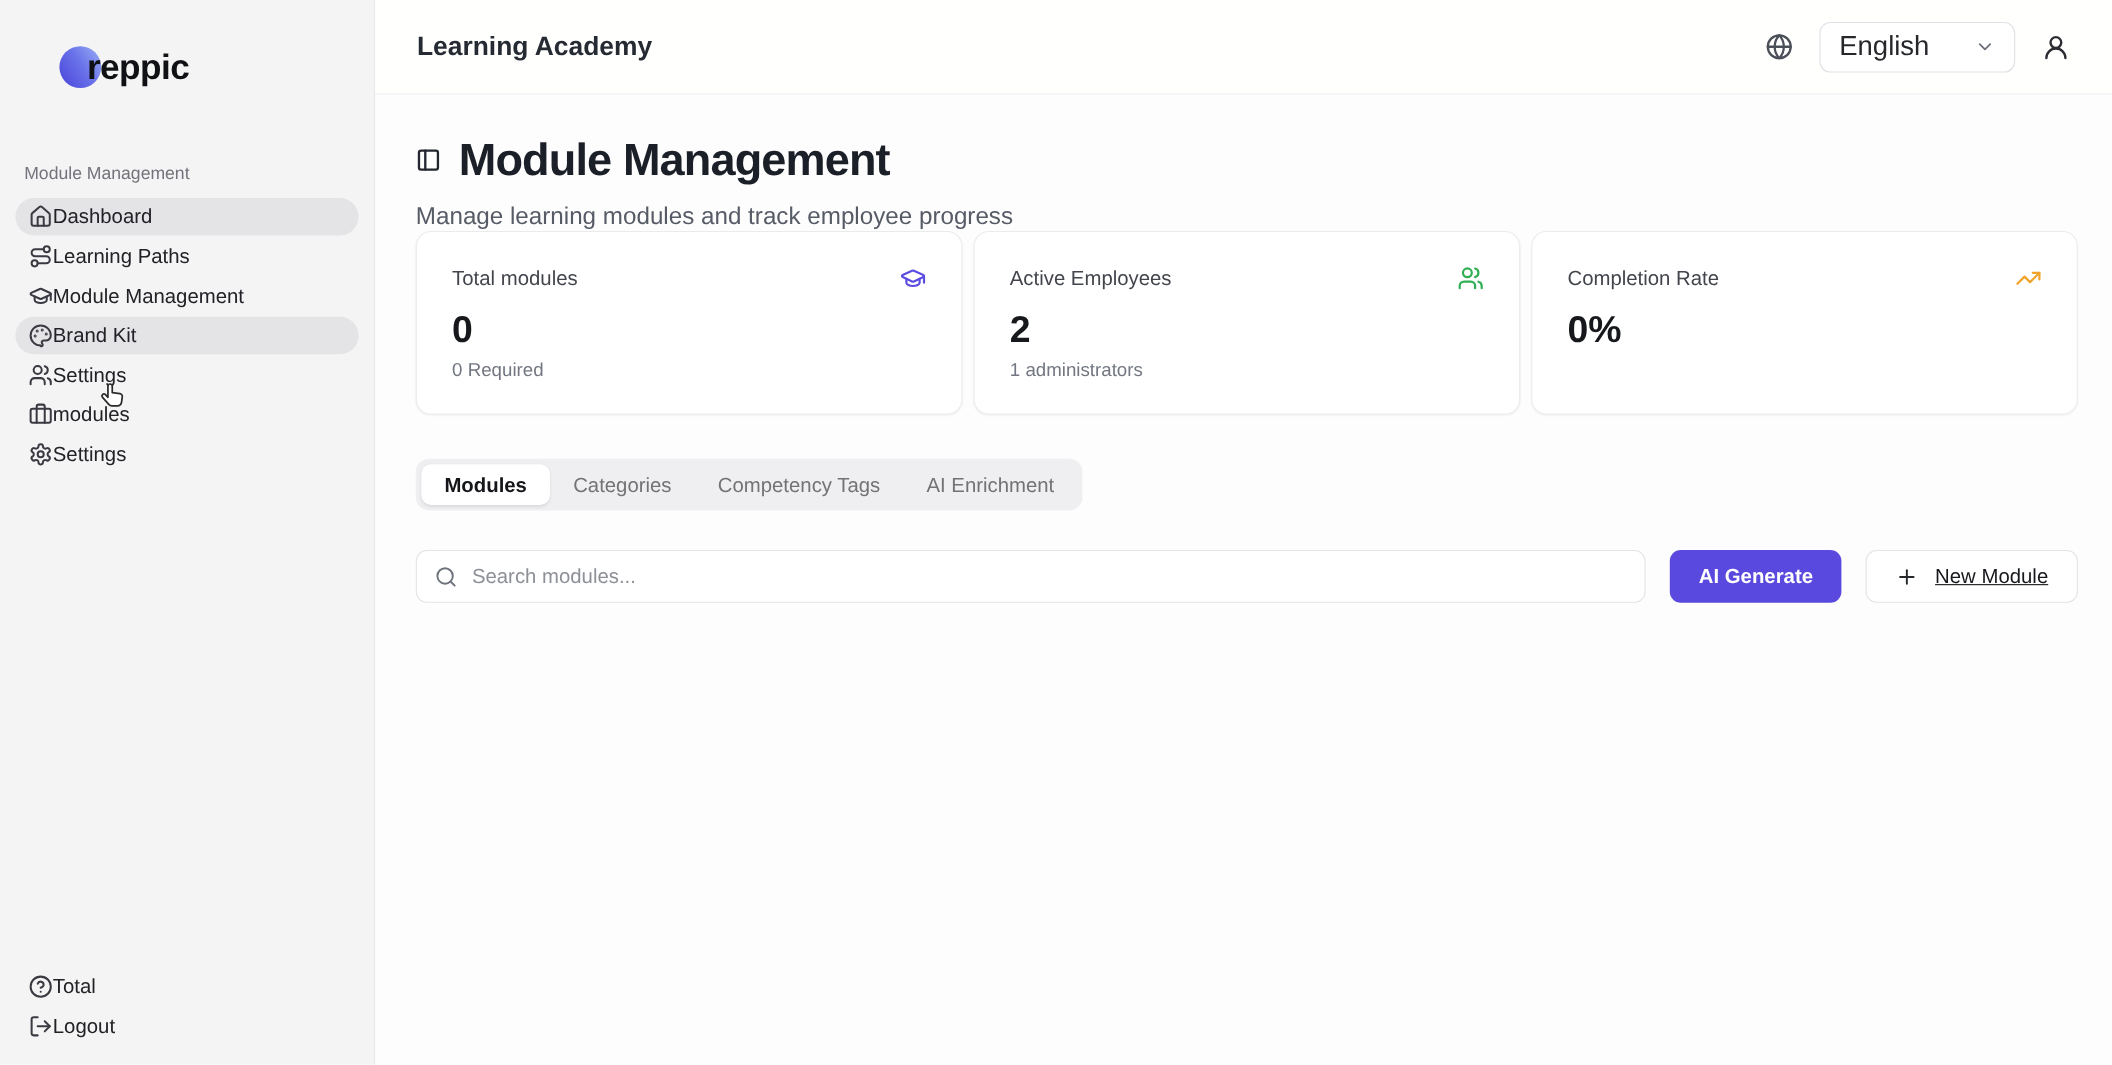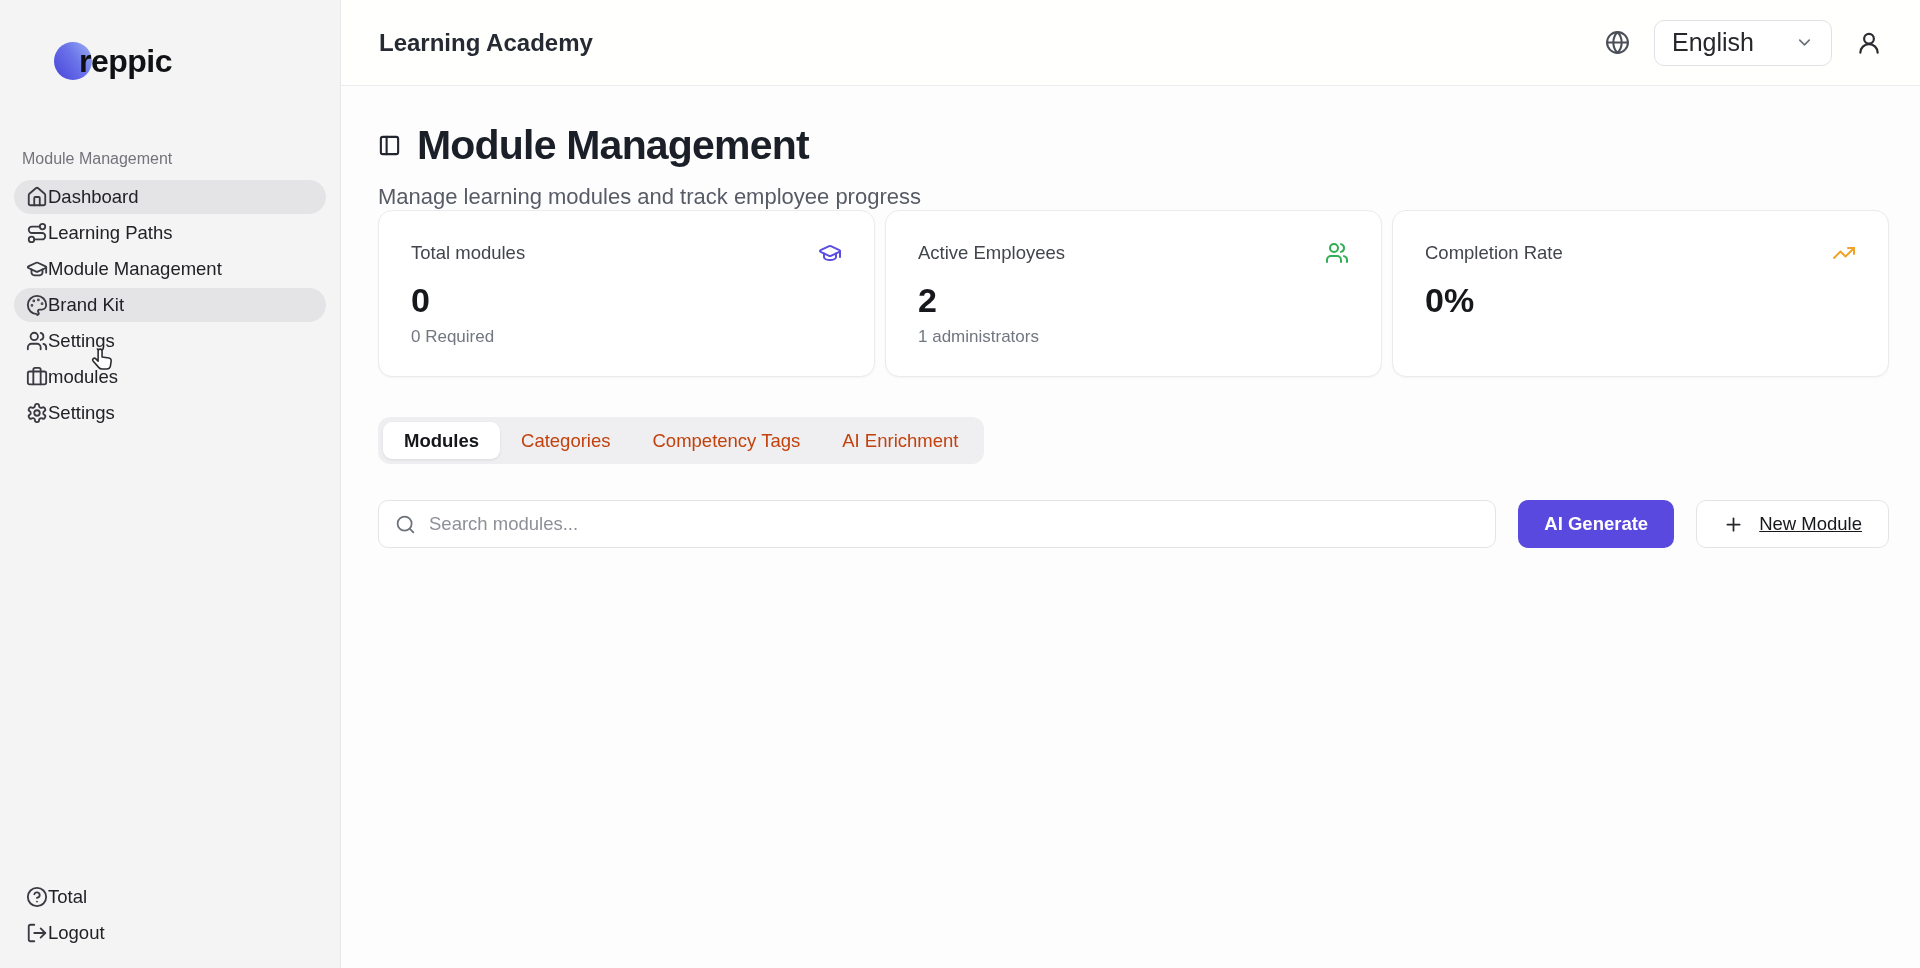--- a/index.html
+++ b/index.html
@@ -113,21 +113,21 @@
   .tabs {
     margin-top: 40px;
     display: inline-flex; align-items: center;
     background: #efeff2; border-radius: 12px;
     padding: 5px;
   }
   .tab {
     height: 37px; padding: 0 21px;
     display: flex; align-items: center;
     border-radius: 9px;
-    font-size: 18.5px; color: #c2410c;
+    font-size: 18.5px; color: #737373;
     cursor: pointer; white-space: nowrap;
   }
   .tab.active {
     background: #fff; color: #15161a; font-weight: 700;
     box-shadow: 0 1px 3px rgba(0,0,0,0.09);
   }
 
   .toolbar { margin-top: 36px; display: flex; align-items: flex-end; gap: 22px; }
   .search-box {
     flex: 1; height: 48px;

